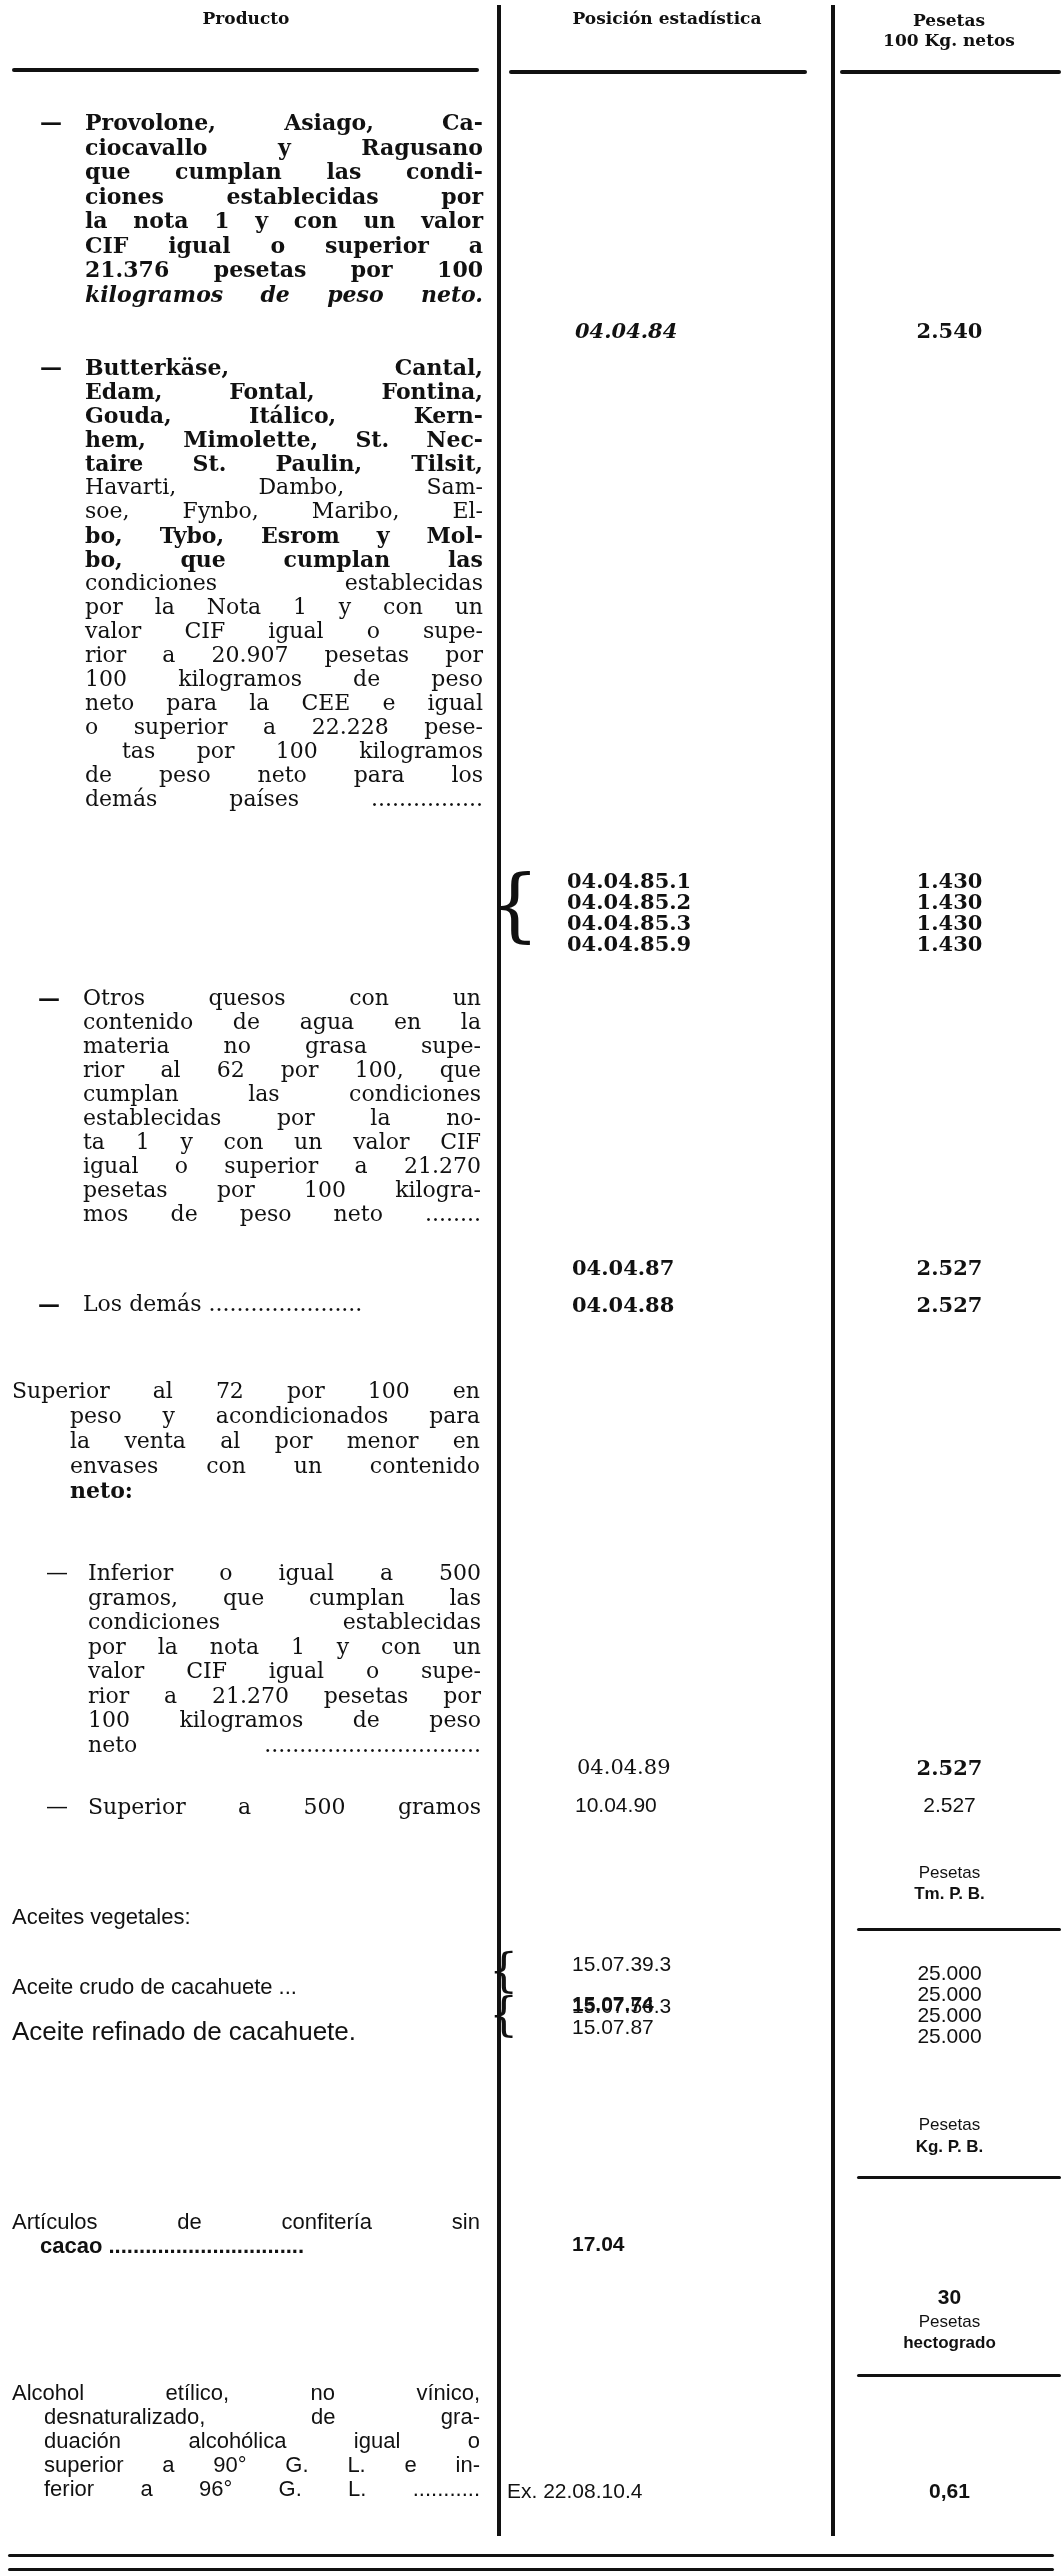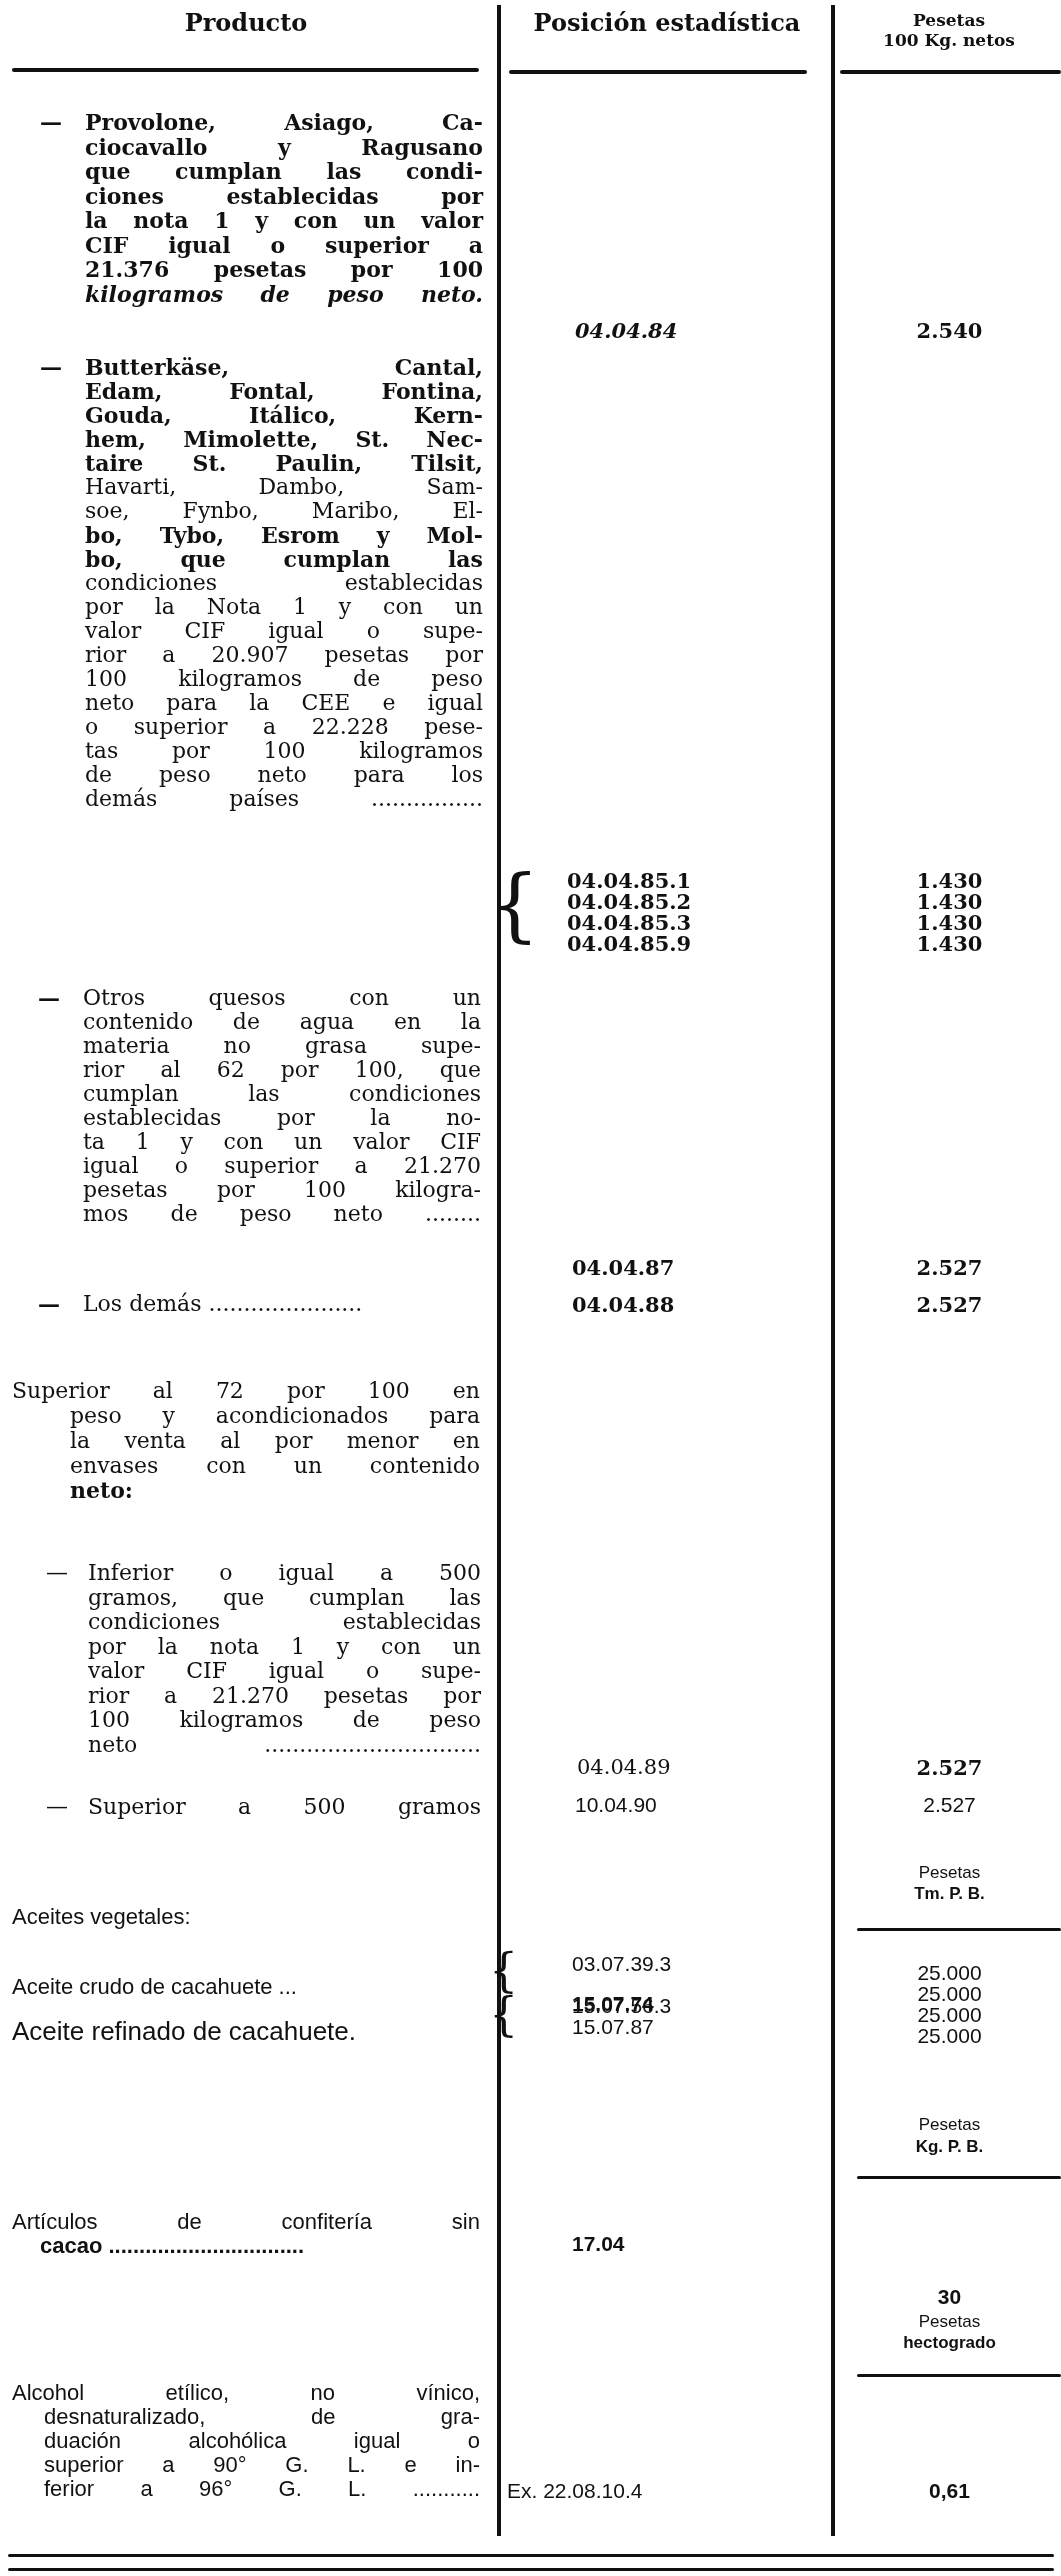--- a/index.html
+++ b/index.html
@@ -1,19 +1,19 @@
 <!DOCTYPE html>
 <html><head>
 <meta charset="utf-8">
 <style>
   html, body { margin: 0; padding: 0; background: #ffffff; }
   body { width: 1061px; height: 2576px; position: relative; overflow: hidden;
          font-family: "DejaVu Serif", "Liberation Serif", serif; color: #111; }
   .abs { position: absolute; }
-  .hdr { font-family: "DejaVu Serif", serif; font-weight: bold; font-size: 24px; text-align: center; }
+  .hdr { font-family: "DejaVu Serif", serif; font-weight: bold; font-size: 17px; text-align: center; }
   .hdr-sub { font-family: "DejaVu Serif", serif; font-weight: bold; font-size: 17px; text-align: center; line-height: 20px; }
   .rule { position: absolute; background: #111; height: 4px; border-radius: 2px; }
   .vline { position: absolute; background: #111; width: 4px; }
   .para { position: absolute; font-size: 22px; line-height: 24.5px; text-align: justify; text-align-last: justify; }
   .para.bold { font-weight: bold; }
   .line { display: block; white-space: nowrap; text-align: justify; text-align-last: justify; }
   .line.left { text-align-last: left; }
   .dash { position: absolute; font-size: 22px; font-weight: bold; }
   .code { position: absolute; font-size: 21px; font-weight: bold; white-space: nowrap; }
   .val  { position: absolute; font-size: 21px; font-weight: bold; white-space: nowrap; text-align: center; width: 219px; }
@@ -62,21 +62,21 @@
   <span class="line" style="font-weight:normal;">soe, Fynbo, Maribo, El-</span>
   <span class="line">bo, Tybo, Esrom y Mol-</span>
   <span class="line">bo, que cumplan las</span>
   <span class="line" style="font-weight:normal;">condiciones establecidas</span>
   <span class="line" style="font-weight:normal;">por la Nota 1 y con un</span>
   <span class="line" style="font-weight:normal;">valor CIF igual o supe-</span>
   <span class="line" style="font-weight:normal;">rior a 20.907 pesetas por</span>
   <span class="line" style="font-weight:normal;">100 kilogramos de peso</span>
   <span class="line" style="font-weight:normal;">neto para la CEE e igual</span>
   <span class="line" style="font-weight:normal;">o superior a 22.228 pese-</span>
-  <span class="line" style="font-weight:normal;">tas por 100 kilogramos</span>
+  <span class="line" style="font-weight:normal;margin-left:37px;">tas por 100 kilogramos</span>
   <span class="line" style="font-weight:normal;">de peso neto para los</span>
   <span class="line" style="font-weight:normal;">demás países ................</span>
 </div>
 <div class="brace" style="left:489px; top:865px; font-size:80px; line-height:80px;">{</div>
 <div class="code" style="left:567px; top:868px;">04.04.85.1</div>
 <div class="code" style="left:567px; top:889px;">04.04.85.2</div>
 <div class="code" style="left:567px; top:910px;">04.04.85.3</div>
 <div class="code" style="left:567px; top:931px;">04.04.85.9</div>
 <div class="val" style="left:840px; top:868px;">1.430</div>
 <div class="val" style="left:840px; top:889px;">1.430</div>
@@ -137,21 +137,21 @@
 
 <div class="unit" style="left:840px; top:1862px; font-weight:normal;">Pesetas</div>
 <div class="unit" style="left:840px; top:1883px;">Tm. P. B.</div>
 <div class="rule" style="left:857px; width:204px; top:1928px; height:3px;"></div>
 
 <div class="abs cond" style="left:12px; top:1904px; font-size:22px; white-space:nowrap;">Aceites vegetales:</div>
 <div class="abs cond" style="left:12px; top:1974px; font-size:22px; white-space:nowrap;">Aceite crudo de cacahuete ...</div>
 <div class="abs cond" style="left:12px; top:2016px; font-size:26px; white-space:nowrap;">Aceite refinado de cacahuete.</div>
 <div class="brace" style="left:489px; top:1947px; font-size:46px; line-height:46px;">{</div>
 <div class="brace" style="left:489px; top:1991px; font-size:46px; line-height:46px;">{</div>
-<div class="code cond" style="left:572px; top:1952px; font-weight:normal;">03.07.39.3</div>
+<div class="code cond" style="left:572px; top:1952px; font-weight:normal;">15.07.39.3</div>
 <div class="code cond" style="left:572px; top:1973px; font-weight:bold;margin-top:19px;">15.07.74</div>
 <div class="code cond" style="left:572px; top:1994px; font-weight:normal;">15.07.56.3</div>
 <div class="code cond" style="left:572px; top:2015px; font-weight:normal;">15.07.87</div>
 <div class="val cond" style="left:840px; top:1961px; font-weight:normal;">25.000</div>
 <div class="val cond" style="left:840px; top:1982px; font-weight:normal;">25.000</div>
 <div class="val cond" style="left:840px; top:2003px; font-weight:normal;">25.000</div>
 <div class="val cond" style="left:840px; top:2024px; font-weight:normal;">25.000</div>
 
 <div class="unit" style="left:840px; top:2114px; font-weight:normal;">Pesetas</div>
 <div class="unit" style="left:840px; top:2136px;">Kg. P. B.</div>

